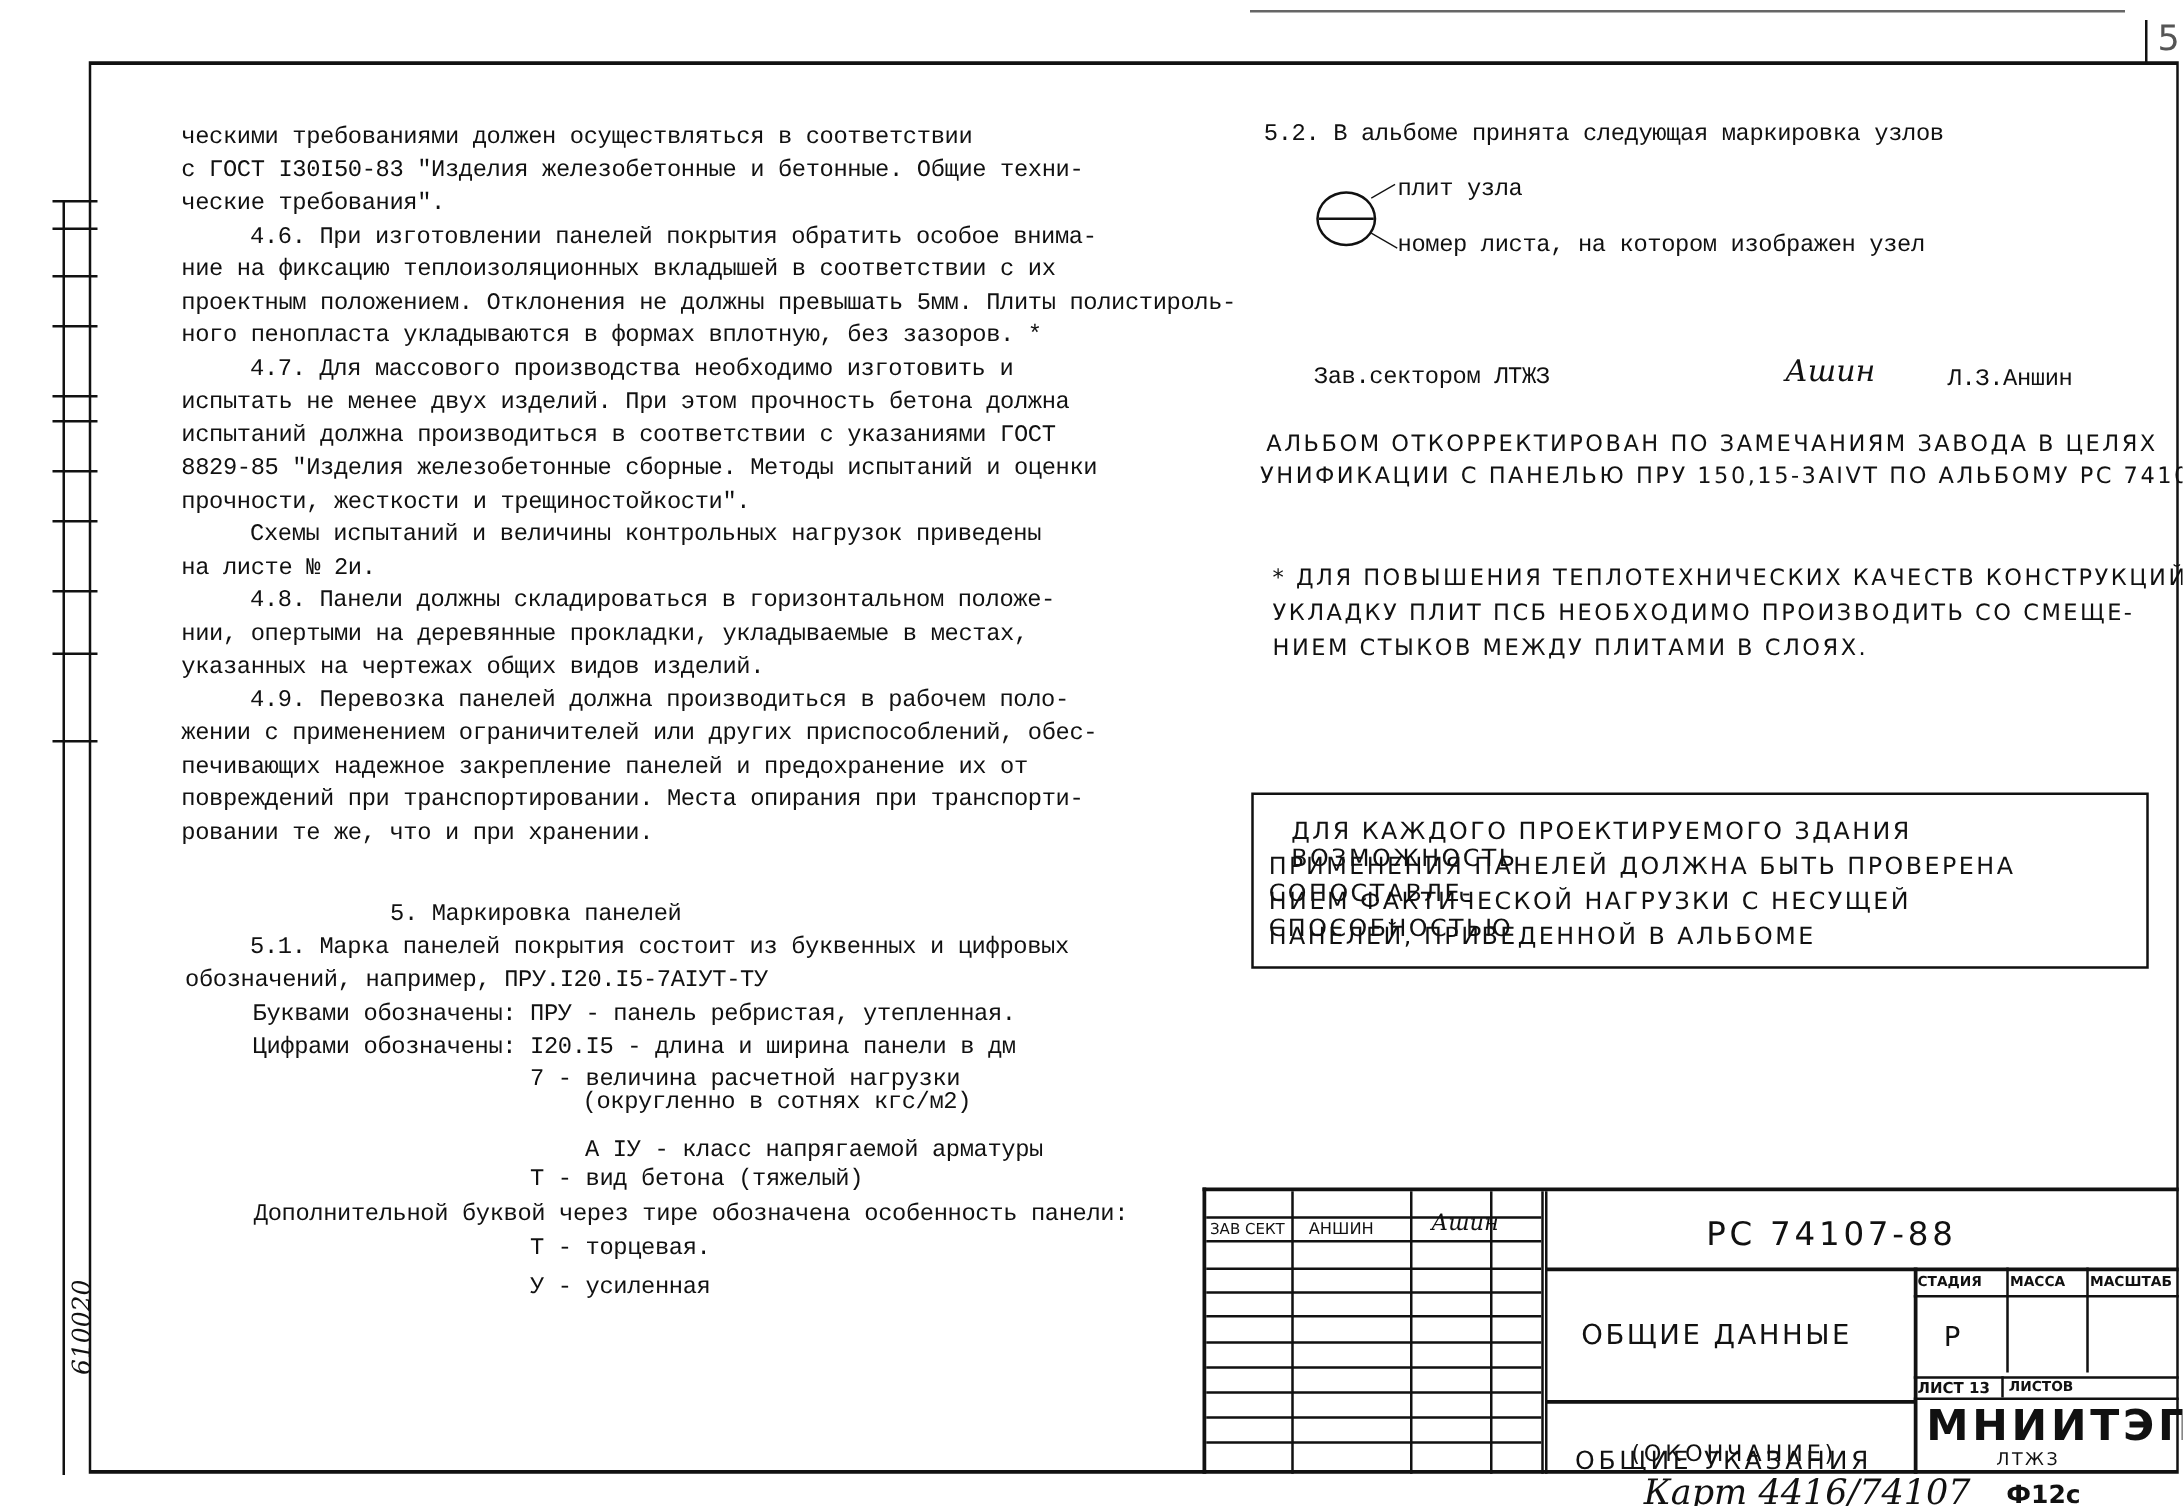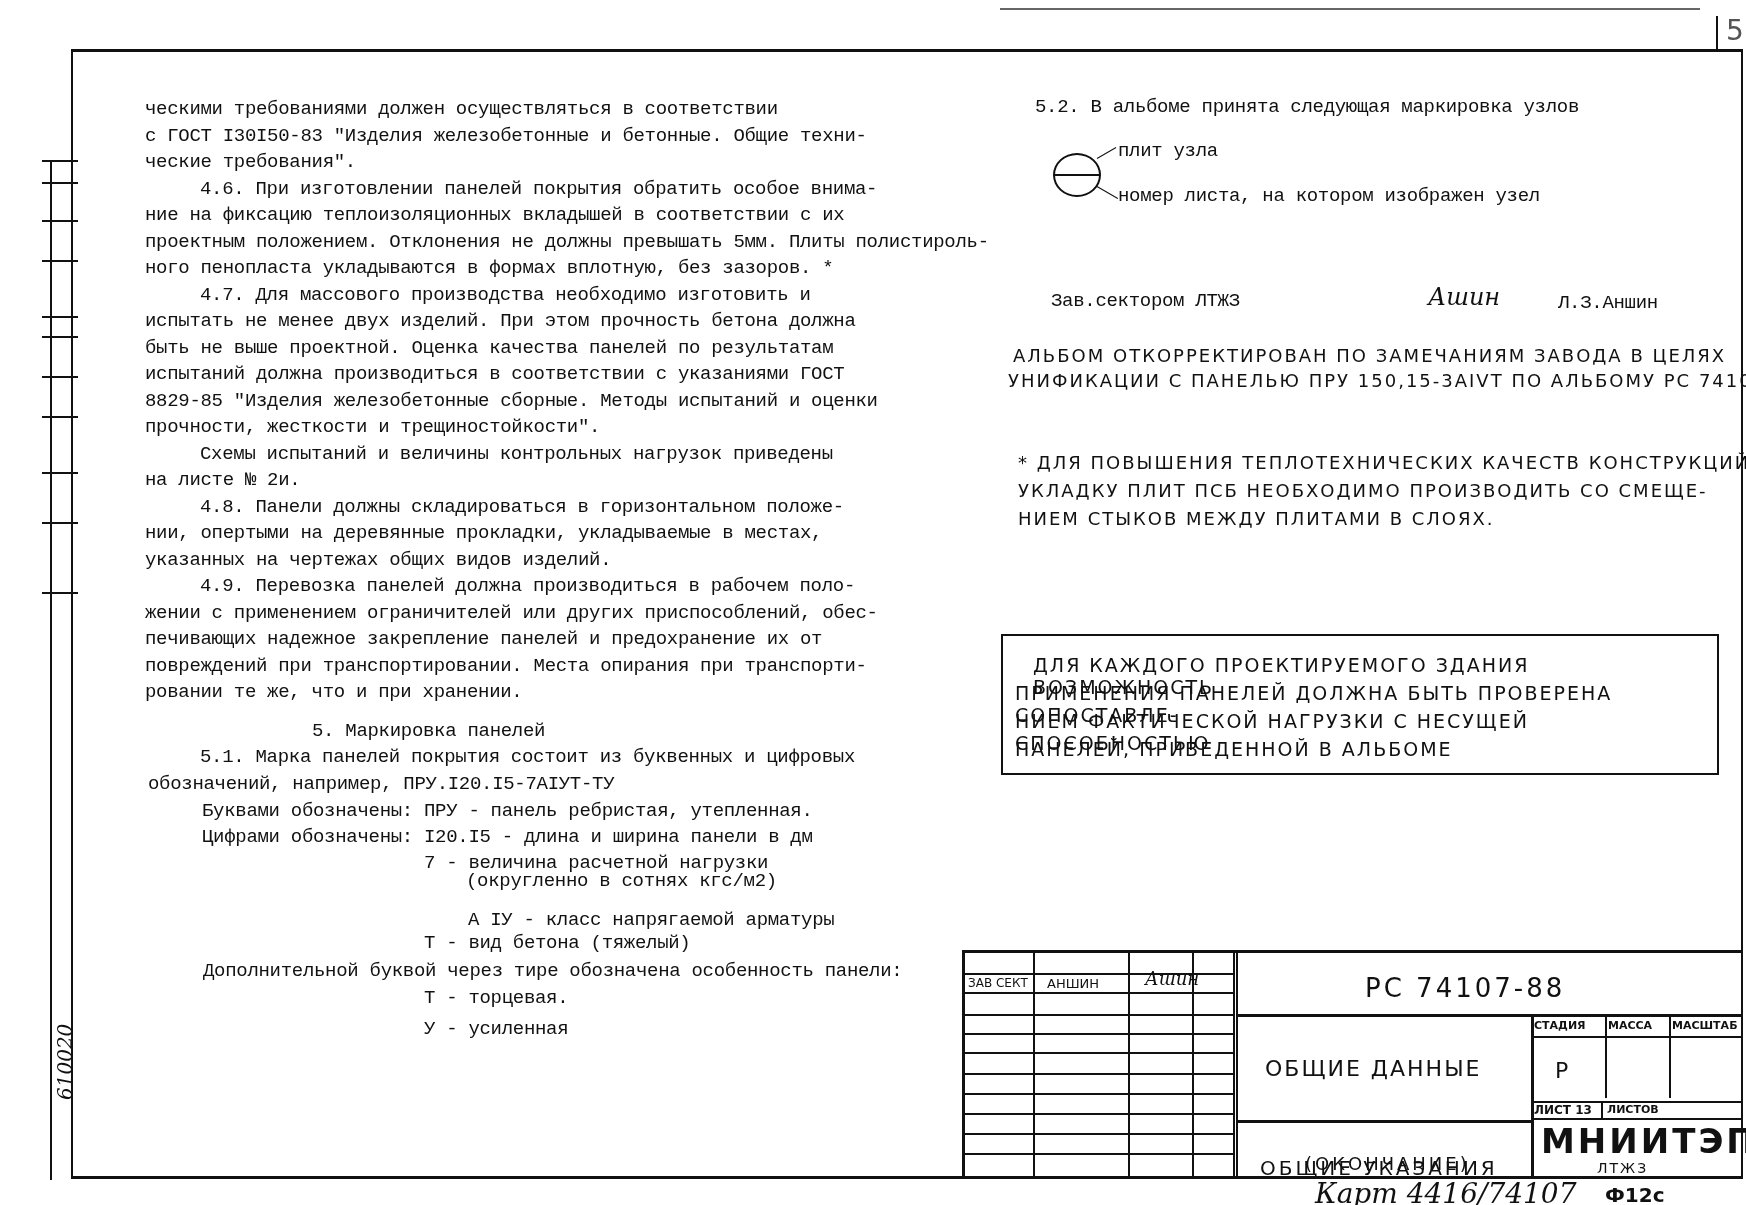--- a/index.html
+++ b/index.html
@@ -56,21 +56,20 @@
 <div class="p mono" style="top:96px;">
   <div>ческими требованиями должен осуществляться в соответствии</div>
   <div>с ГОСТ I30I50-83 "Изделия железобетонные и бетонные. Общие техни-</div>
   <div>ческие требования".</div>
   <div class="ind">4.6. При изготовлении панелей покрытия обратить особое внима-</div>
   <div>ние на фиксацию теплоизоляционных вкладышей в соответствии с их</div>
   <div>проектным положением. Отклонения не должны превышать 5мм. Плиты полистироль-</div>
   <div>ного пенопласта укладываются в формах вплотную, без зазоров. *</div>
   <div class="ind">4.7. Для массового производства необходимо изготовить и</div>
   <div>испытать не менее двух изделий. При этом прочность бетона должна</div>
-  <div>быть не выше проектной. Оценка качества панелей по результатам</div>
   <div>испытаний должна производиться в соответствии с указаниями ГОСТ</div>
   <div>8829-85 "Изделия железобетонные сборные. Методы испытаний и оценки</div>
   <div>прочности, жесткости и трещиностойкости".</div>
   <div class="ind">Схемы испытаний и величины контрольных нагрузок приведены</div>
   <div>на листе № 2и.</div>
   <div class="ind">4.8. Панели должны складироваться в горизонтальном положе-</div>
   <div>нии, опертыми на деревянные прокладки, укладываемые в местах,</div>
   <div>указанных на чертежах общих видов изделий.</div>
   <div class="ind">4.9. Перевозка панелей должна производиться в рабочем поло-</div>
   <div>жении с применением ограничителей или других приспособлений, обес-</div>
@@ -87,21 +86,21 @@
 <div class="abs mono" style="left:202px; top:826px;">Цифрами обозначены:</div>
 <div class="abs mono" style="left:424px; top:826px;">I20.I5 - длина и ширина панели в дм</div>
 <div class="abs mono" style="left:424px; top:852px;">7 - величина расчетной нагрузки</div>
 <div class="abs mono" style="left:466px; top:870px;">(округленно в сотнях кгс/м2)</div>
 <div class="abs mono" style="left:424px; top:909px;margin-left:44px;">А IУ - класс напрягаемой арматуры</div>
 <div class="abs mono" style="left:424px; top:932px;">Т - вид бетона (тяжелый)</div>
 <div class="abs mono" style="left:203px; top:960px;">Дополнительной буквой через тире обозначена особенность панели:</div>
 <div class="abs mono" style="left:424px; top:987px;">Т - торцевая.</div>
 <div class="abs mono" style="left:424px; top:1018px;">У - усиленная</div>
 
-<div class="abs mono" style="left:1035px; top:96px;">5.2. В альбоме принята следующая маркировка узлов</div>
+<div class="abs mono" style="left:1011px; top:96px;">5.2. В альбоме принята следующая маркировка узлов</div>
 <div class="node-circle"></div>
 <div class="leader" style="left:1097px; top:158px; width:22px; transform:rotate(-30deg);"></div>
 <div class="leader" style="left:1097px; top:186px; width:24px; transform:rotate(30deg);"></div>
 <div class="abs mono" style="left:1118px; top:140px;">плит узла</div>
 <div class="abs mono" style="left:1118px; top:185px;">номер листа, на котором изображен узел</div>
 
 <div class="abs mono" style="left:1051px; top:290px;">Зав.сектором ЛТЖЗ</div>
 <div class="abs sig" style="left:1428px; top:283px;">Ашин</div>
 <div class="abs mono" style="left:1558px; top:292px;">Л.З.Аншин</div>
 

